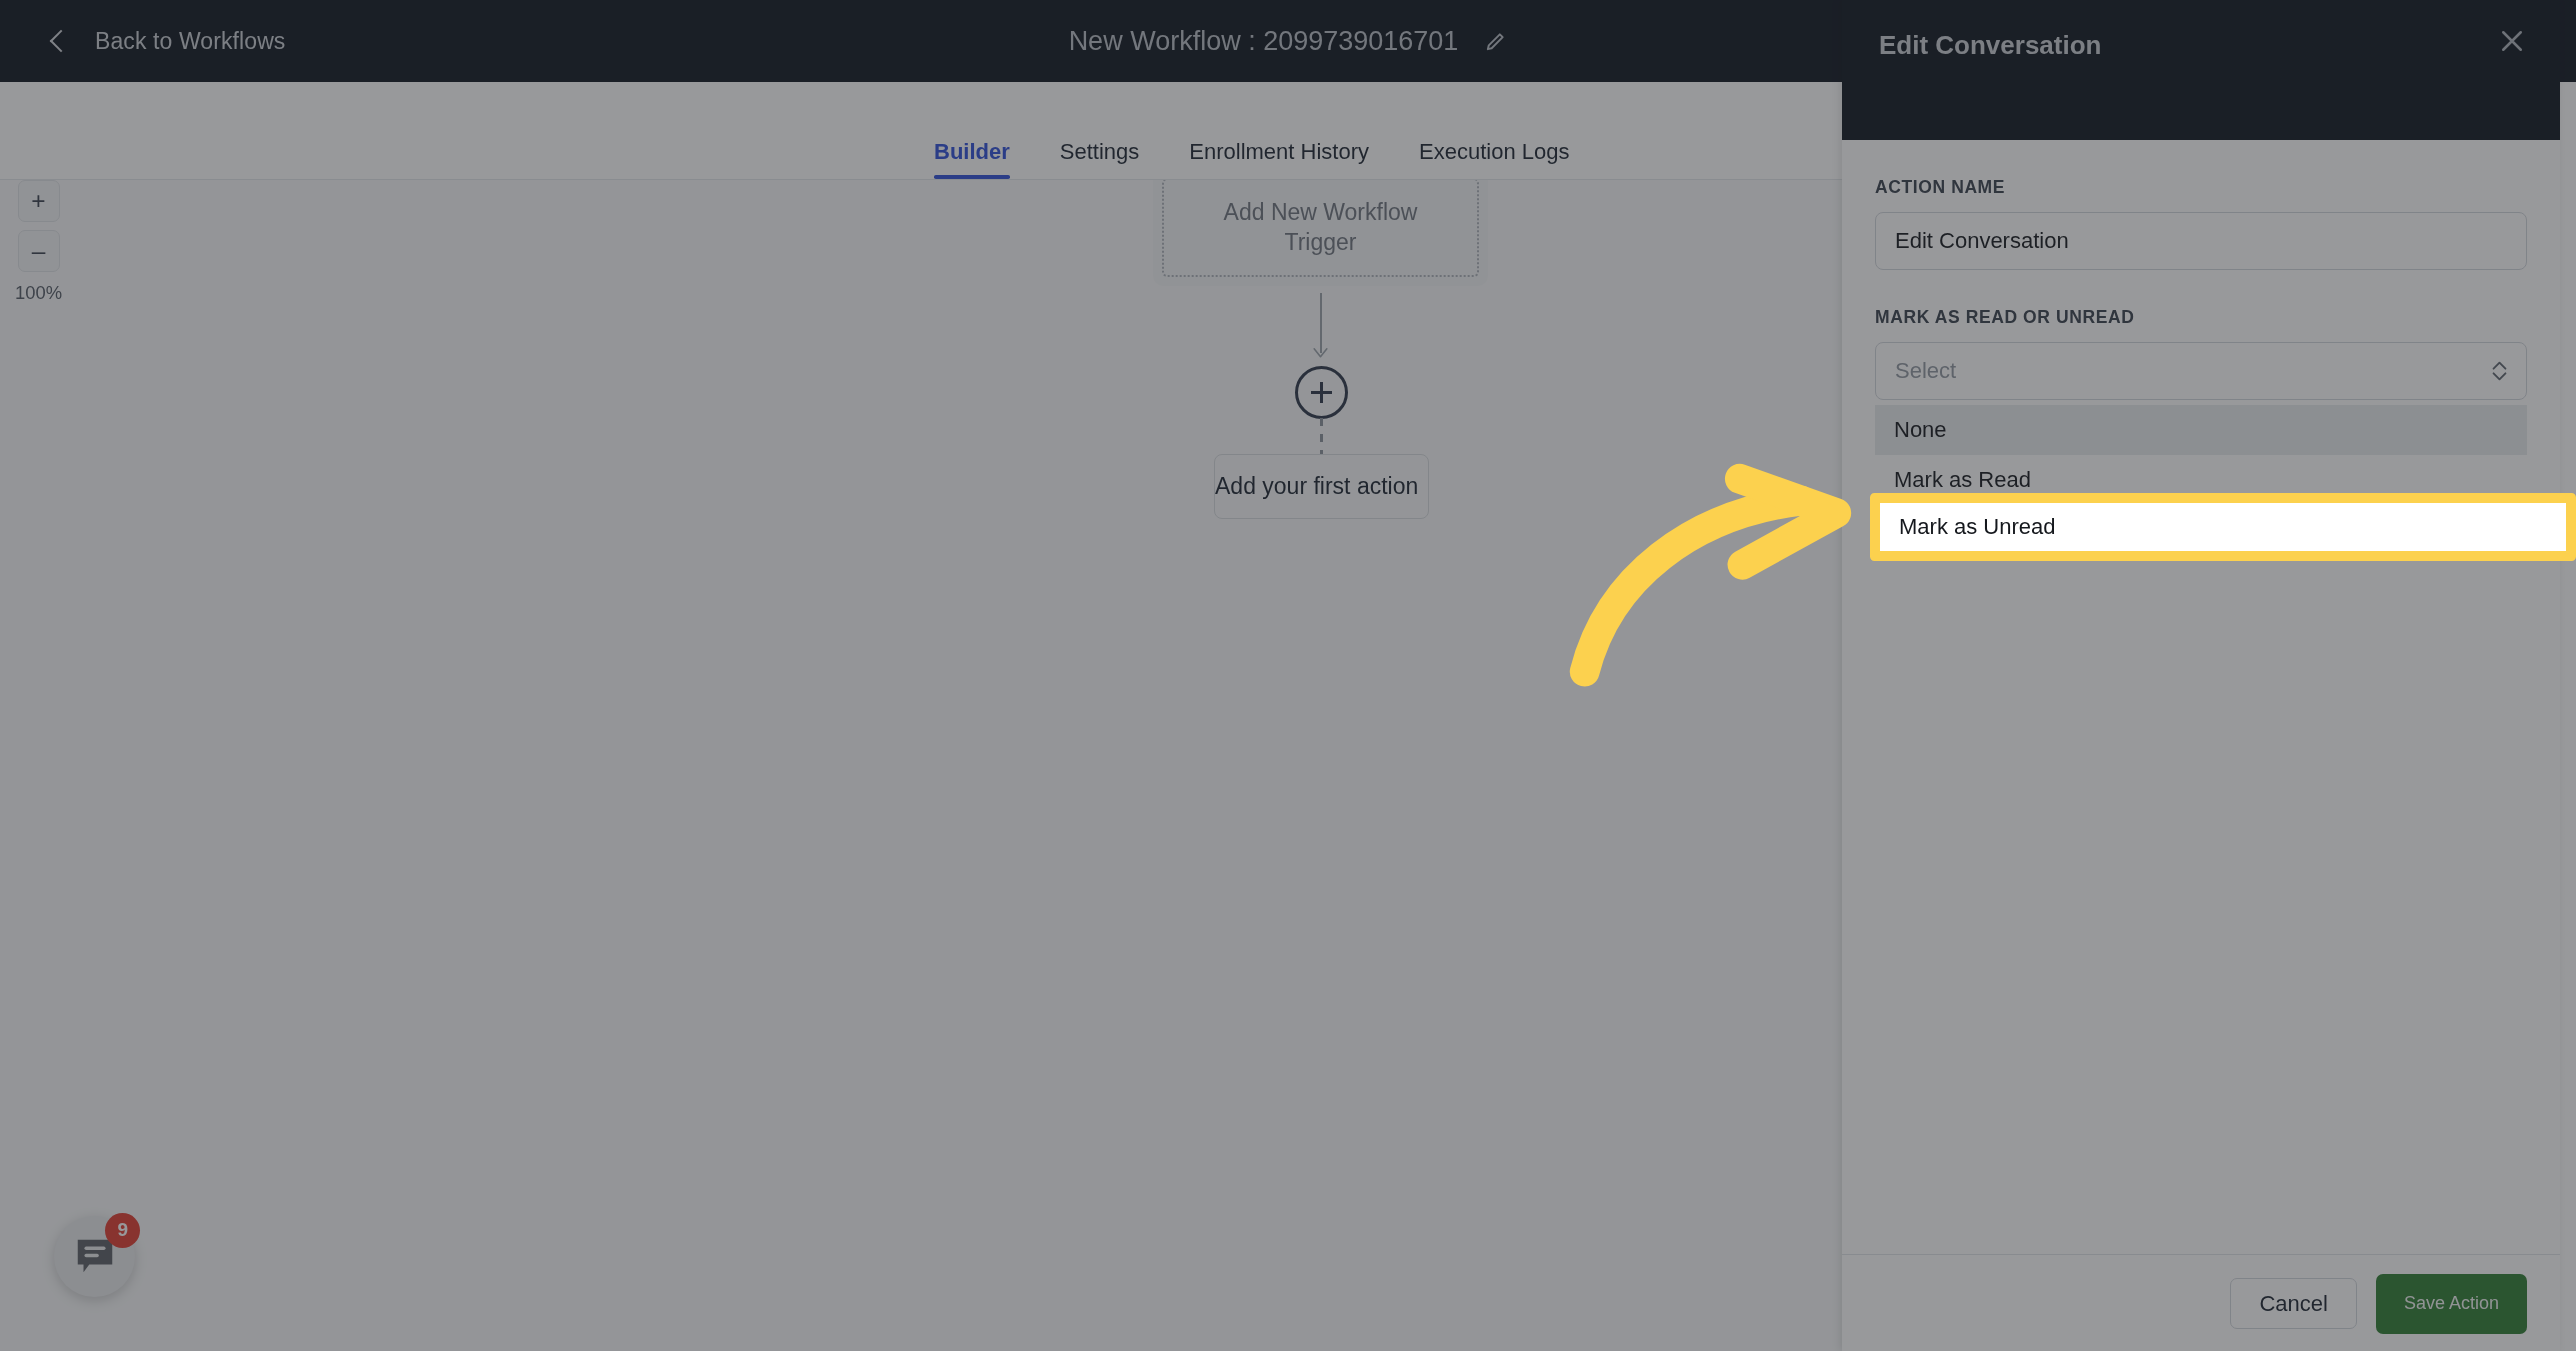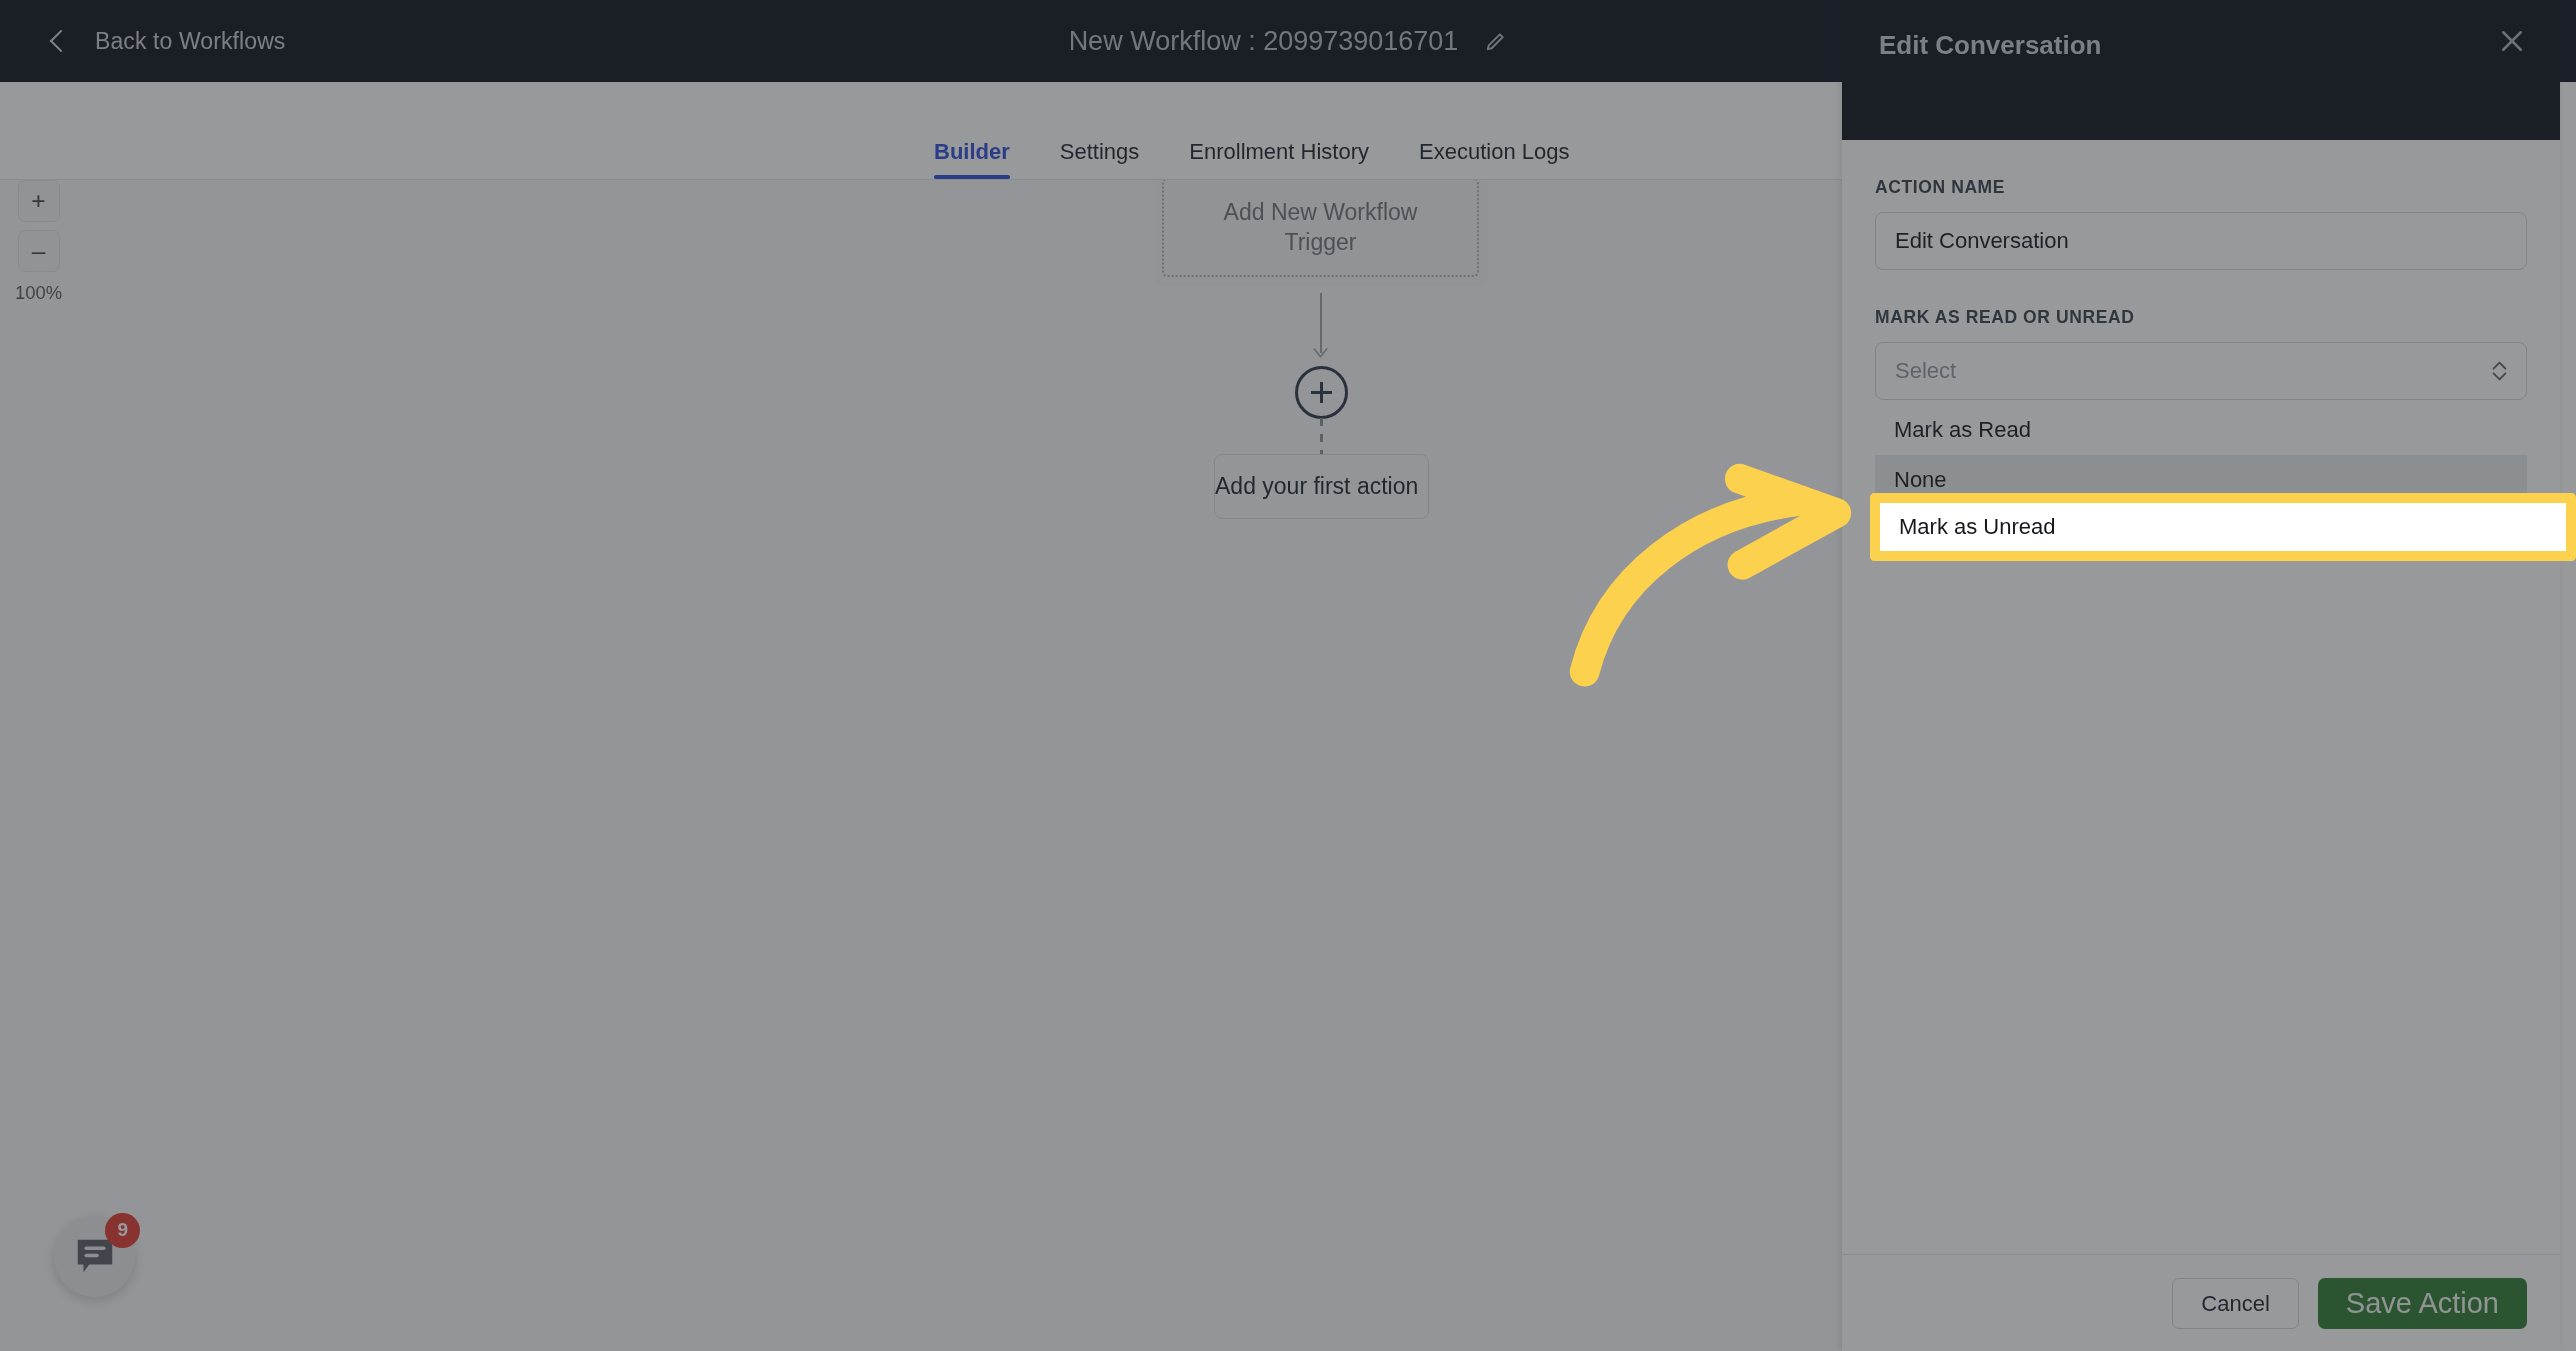--- a/index.html
+++ b/index.html
@@ -372,26 +372,26 @@
     border: 0.9px solid #d2d6dc;
     border-radius: 7px;
     background: #ffffff;
     font-size: 22px;
     color: #1b2431;
     display: flex;
     align-items: center;
     cursor: pointer;
   }
   .btn-save {
-    height: 51px;
+    height: 60px;
     padding: 0 28px;
     border: none;
     border-radius: 7px;
     background: #2e7d32;
-    font-size: 29px;
+    font-size: 18px;
     color: #f1f3f2;
     display: flex;
     align-items: center;
     cursor: pointer;
   }
 
   
   .dimmer {
     position: absolute;
     left: 0; top: 0;
@@ -521,22 +521,22 @@
         <span>Select</span>
         <span class="select-caret">
           <svg viewBox="0 0 16 24" width="19" height="30" fill="none" stroke="#5d646e" stroke-width="1.6" stroke-linecap="round" stroke-linejoin="round">
             <path d="M3 10l5-5 5 5"></path>
             <path d="M3 14l5 5 5-5"></path>
           </svg>
         </span>
       </div>
 
       <div class="options">
+        <div class="option hovered">None</div>
         <div class="option">Mark as Read</div>
-        <div class="option hovered">None</div>
         <div class="option highlighted">Mark as Unread</div>
       </div>
     </div>
 
     <div class="panel-foot">
       <div class="btn-cancel">Cancel</div>
       <div class="btn-save">Save Action</div>
     </div>
   </div>
 

